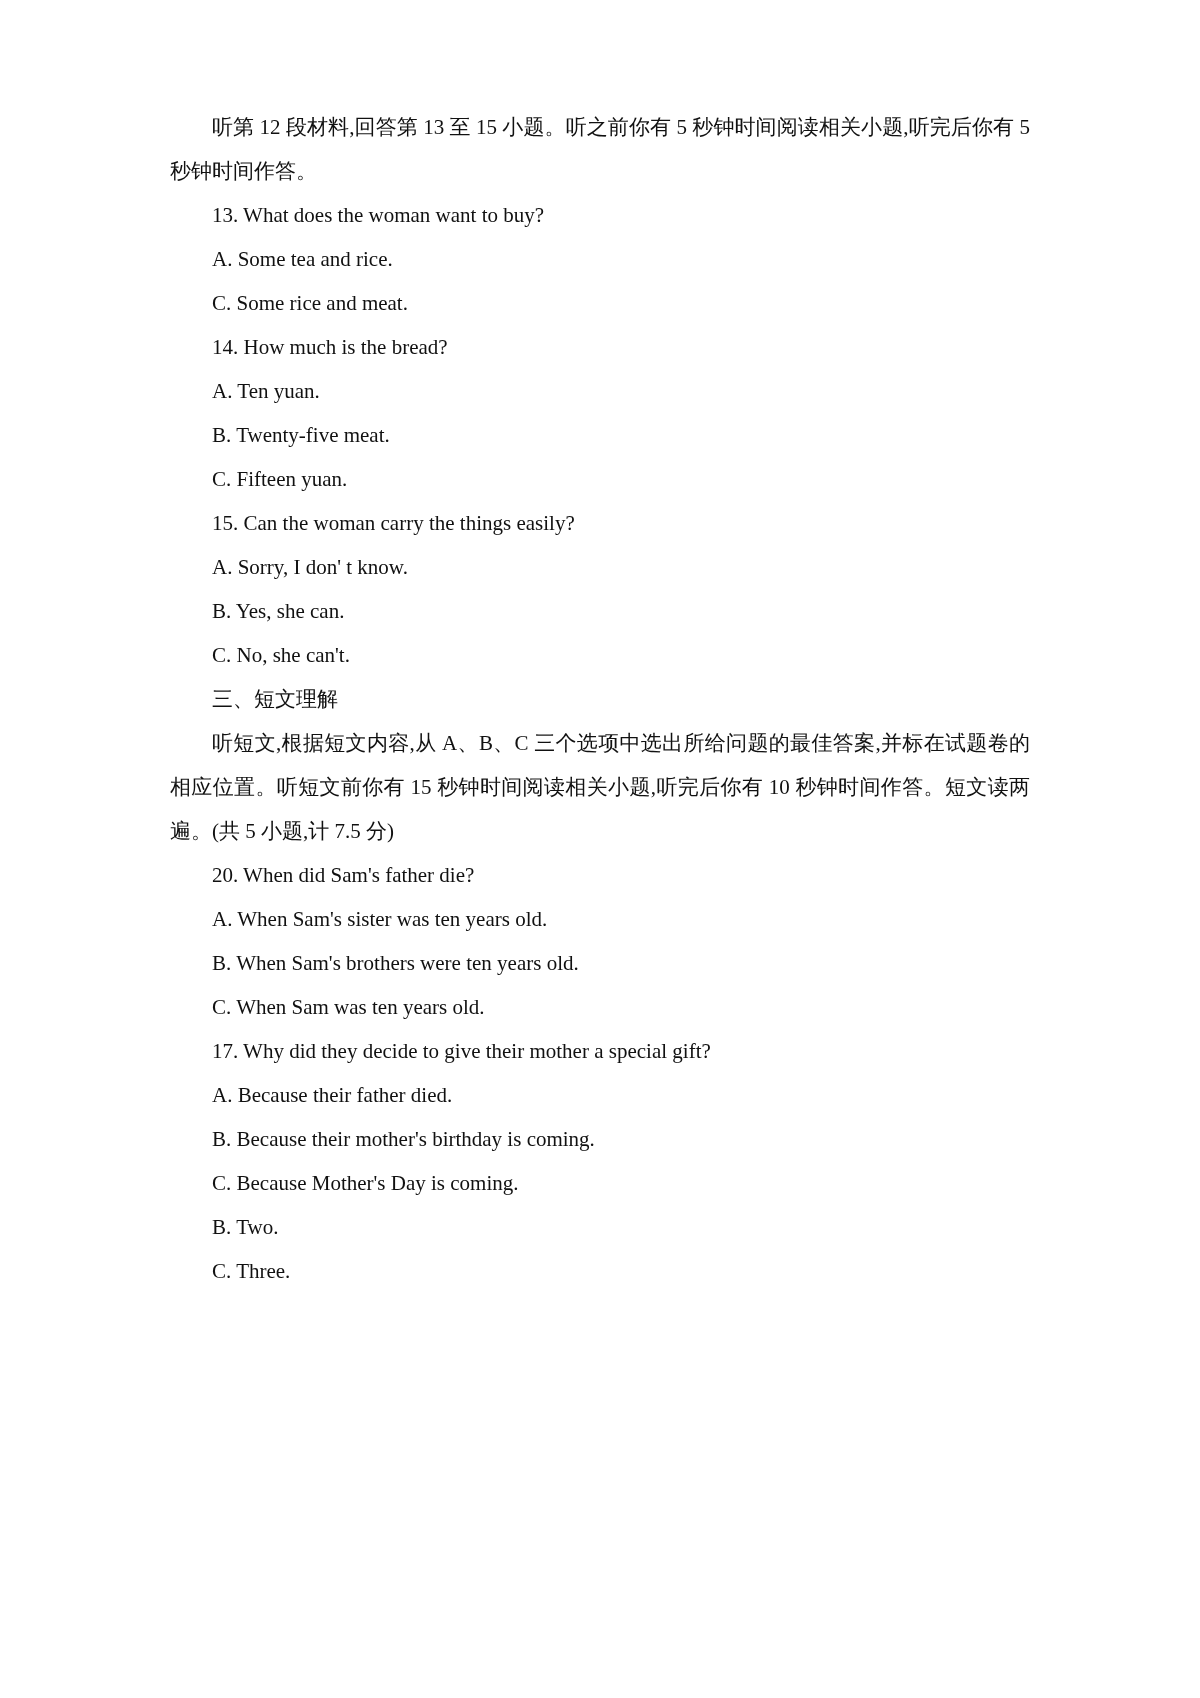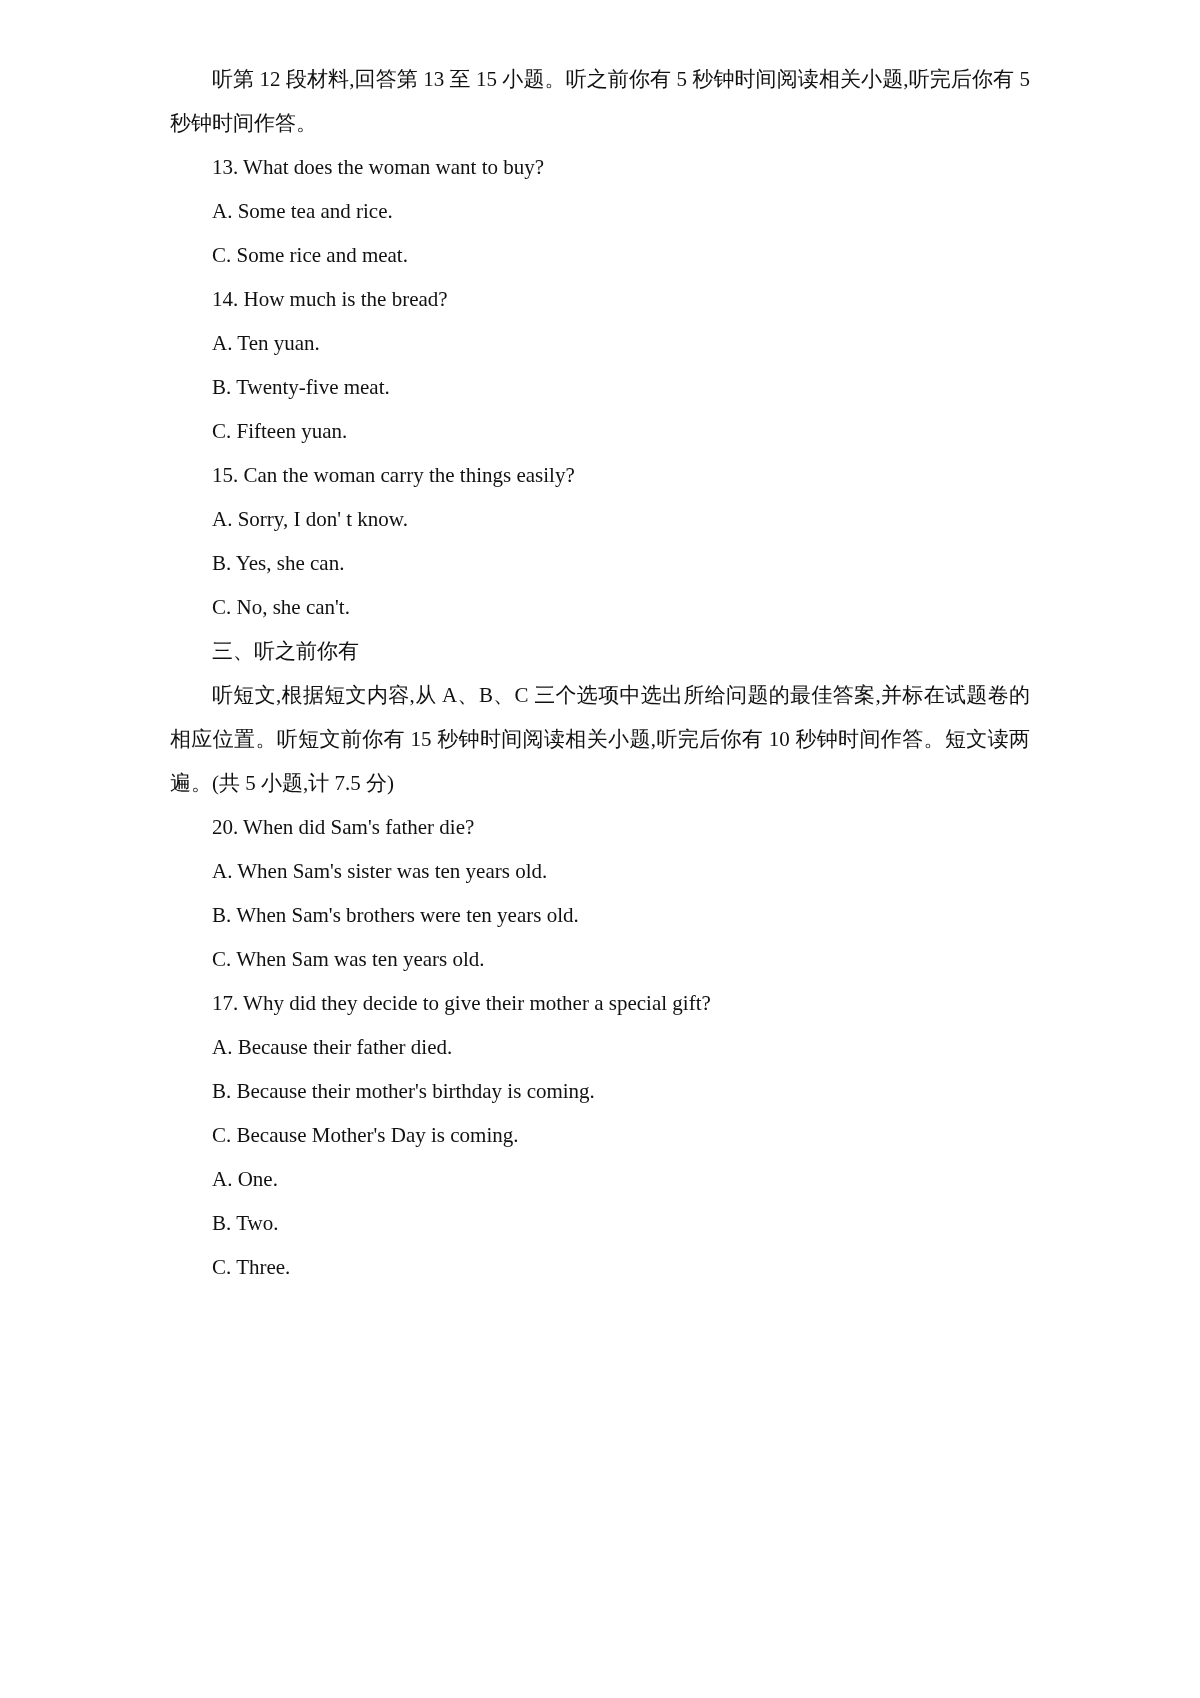--- a/index.html
+++ b/index.html
@@ -7,21 +7,21 @@
   .page {
     position: relative;
     width: 1200px;
     height: 1698px;
     margin: 0 auto;
     background: #ffffff;
     color: #111111;
     font-family: "Liberation Serif", "DejaVu Serif", serif;
     font-size: 21px;
     line-height: 44px;
-    padding: 57px 170px 0 170px;
+    padding: 105px 170px 0 170px;
     overflow: hidden;
   }
   .para {
     text-align: justify;
     text-indent: 2em;
     word-break: normal;
   }
   .line {
     text-indent: 2em;
     white-space: nowrap;
@@ -41,31 +41,30 @@
   <p class="line">14. How much is the bread?</p>
   <p class="line">A. Ten yuan.</p>
   <p class="line">B. Twenty-five meat.</p>
   <p class="line">C. Fifteen yuan.</p>
 
   <p class="line">15. Can the woman carry the things easily?</p>
   <p class="line">A. Sorry, I don' t know.</p>
   <p class="line">B. Yes, she can.</p>
   <p class="line">C. No, she can't.</p>
 
-  <p class="line">三、听之前你有</p>
+  <p class="line">三、短文理解</p>
 
   <p class="para">听短文,根据短文内容,从 A、B、C 三个选项中选出所给问题的最佳答案,并标在试题卷的相应位置。听短文前你有 15 秒钟时间阅读相关小题,听完后你有 10 秒钟时间作答。短文读两遍。(共 5 小题,计 7.5 分)</p>
 
   <p class="line">20. When did Sam's father die?</p>
   <p class="line">A. When Sam's sister was ten years old.</p>
   <p class="line">B. When Sam's brothers were ten years old.</p>
   <p class="line">C. When Sam was ten years old.</p>
 
   <p class="line">17. Why did they decide to give their mother a special gift?</p>
   <p class="line">A. Because their father died.</p>
   <p class="line">B. Because their mother's birthday is coming.</p>
   <p class="line">C. Because Mother's Day is coming.</p>
 
-  <p class="line">A. One.</p>
   <p class="line">B. Two.</p>
   <p class="line">C. Three.</p>
 
 </div>
 
 </body></html>

